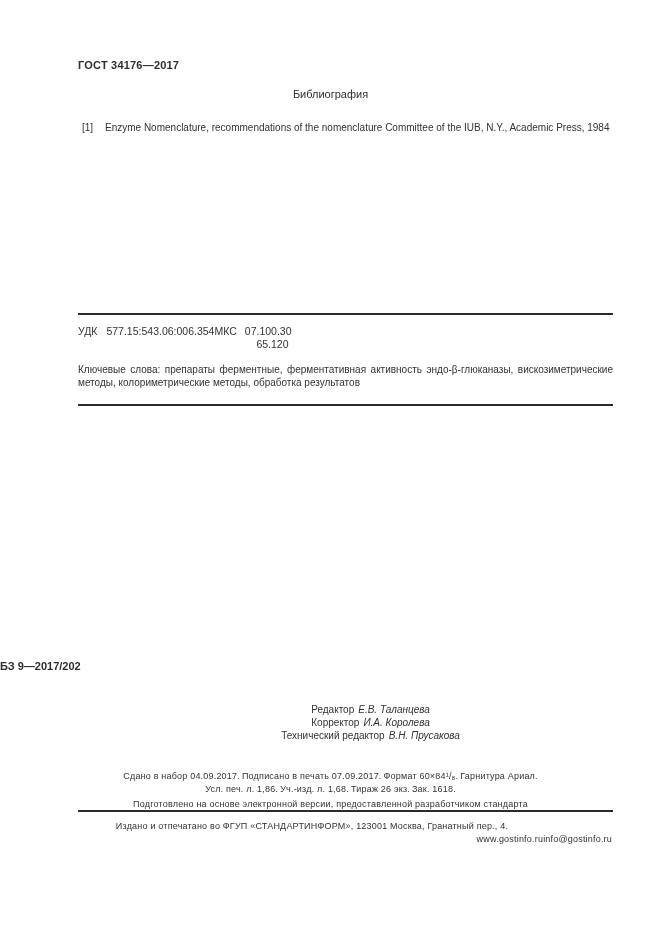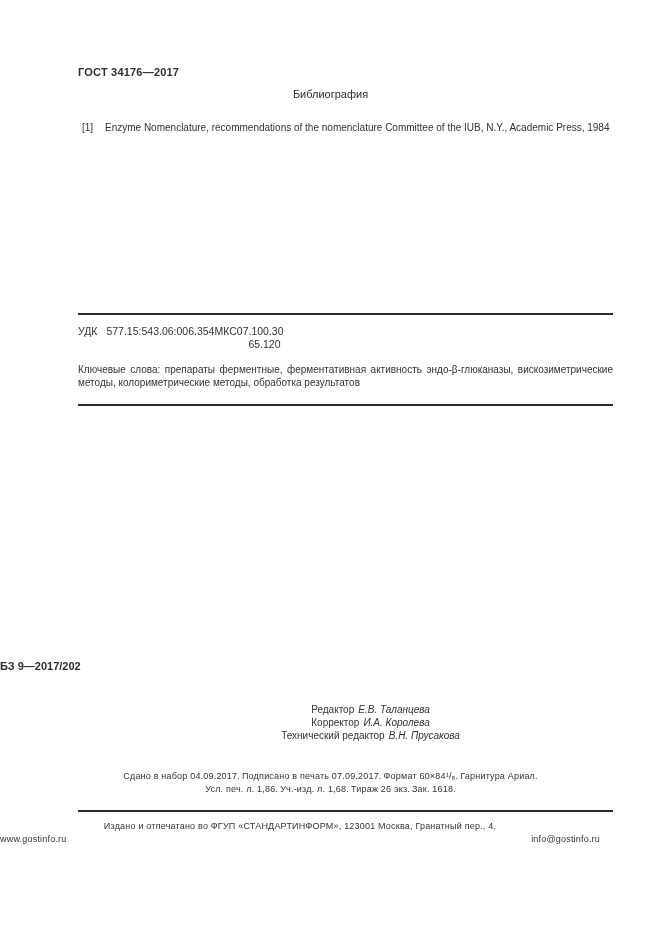--- a/index.html
+++ b/index.html
@@ -11,21 +11,20 @@
     font-family: "Liberation Sans", sans-serif;
     color: #333333;
     overflow: hidden;
   }
   .doc-code {
     position: absolute;
     left: 78px; top: 59px;
     font-size: 11px; font-weight: bold;
     letter-spacing: 0.2px;
     color: #2f2f2f;
-    margin-top: 7px;
   }
   .section-title {
     position: absolute;
     left: 0; top: 88px; width: 661px;
     text-align: center;
     font-size: 11px; font-weight: normal;
     color: #2f2f2f;
   }
   .bib-entry {
     position: absolute;
@@ -53,21 +52,21 @@
   .class-row {
     position: absolute;
     left: 78px; top: 325px; width: 535px;
     display: flex;
     justify-content: flex-start;
     align-items: flex-start;
     font-size: 10.5px; line-height: 13px;
   }
   .udk-label { margin-right: 9px; }
   .mks-block { text-align: right; }
-  .mks-label { }
+  .mks-label { margin-right: 8px; }
   .mks-second { padding-right: 3px; }
   .keywords {
     position: absolute;
     left: 78px; top: 363px; width: 535px;
     font-size: 10px; line-height: 13px;
     text-align: justify;
   }
   .issue-code {
     position: absolute;
     left: 0; top: 660px; width: 661px;
@@ -92,29 +91,28 @@
     display: flex;
     justify-content: center;
     gap: 2px;
   }
   .imprint-note {
     text-align: center;
     margin-top: 2px;
   }
   .publisher {
     position: absolute;
-    left: 0; top: 820px; width: 600px;
+    left: 12px; top: 820px; width: 600px;
     font-size: 9px; line-height: 13px;
     letter-spacing: 0.2px;
     text-align: center;
   }
   .publisher-contacts {
     display: flex;
-    justify-content: space-between;
-    gap: 15px;
+    justify-content: flex-end;
   }
 </style>
 </head>
 <body>
 
 <div class="page">
 
   <div class="doc-code">ГОСТ 34176—2017</div>
 
   <div class="section-title">Библиография</div>
@@ -162,20 +160,21 @@
       <span>Подписано в печать 07.09.2017.</span>
       <span>Формат 60×84¹/₈.</span>
       <span>Гарнитура Ариал.</span>
     </div>
     <div class="imprint-line">
       <span>Усл. печ. л. 1,86.</span>
       <span>Уч.-изд. л. 1,68.</span>
       <span>Тираж 26 экз.</span>
       <span>Зак. 1618.</span>
     </div>
+    <div class="imprint-note">Подготовлено на основе электронной версии, предоставленной разработчиком стандарта</div>
   </div>
 
   <div class="rule rule-3"></div>
 
   <div class="publisher">
     <div>Издано и отпечатано во ФГУП «СТАНДАРТИНФОРМ», 123001 Москва, Гранатный пер., 4.</div>
     <div class="publisher-contacts">
       <span>www.gostinfo.ru</span>
       <span>info@gostinfo.ru</span>
     </div>

